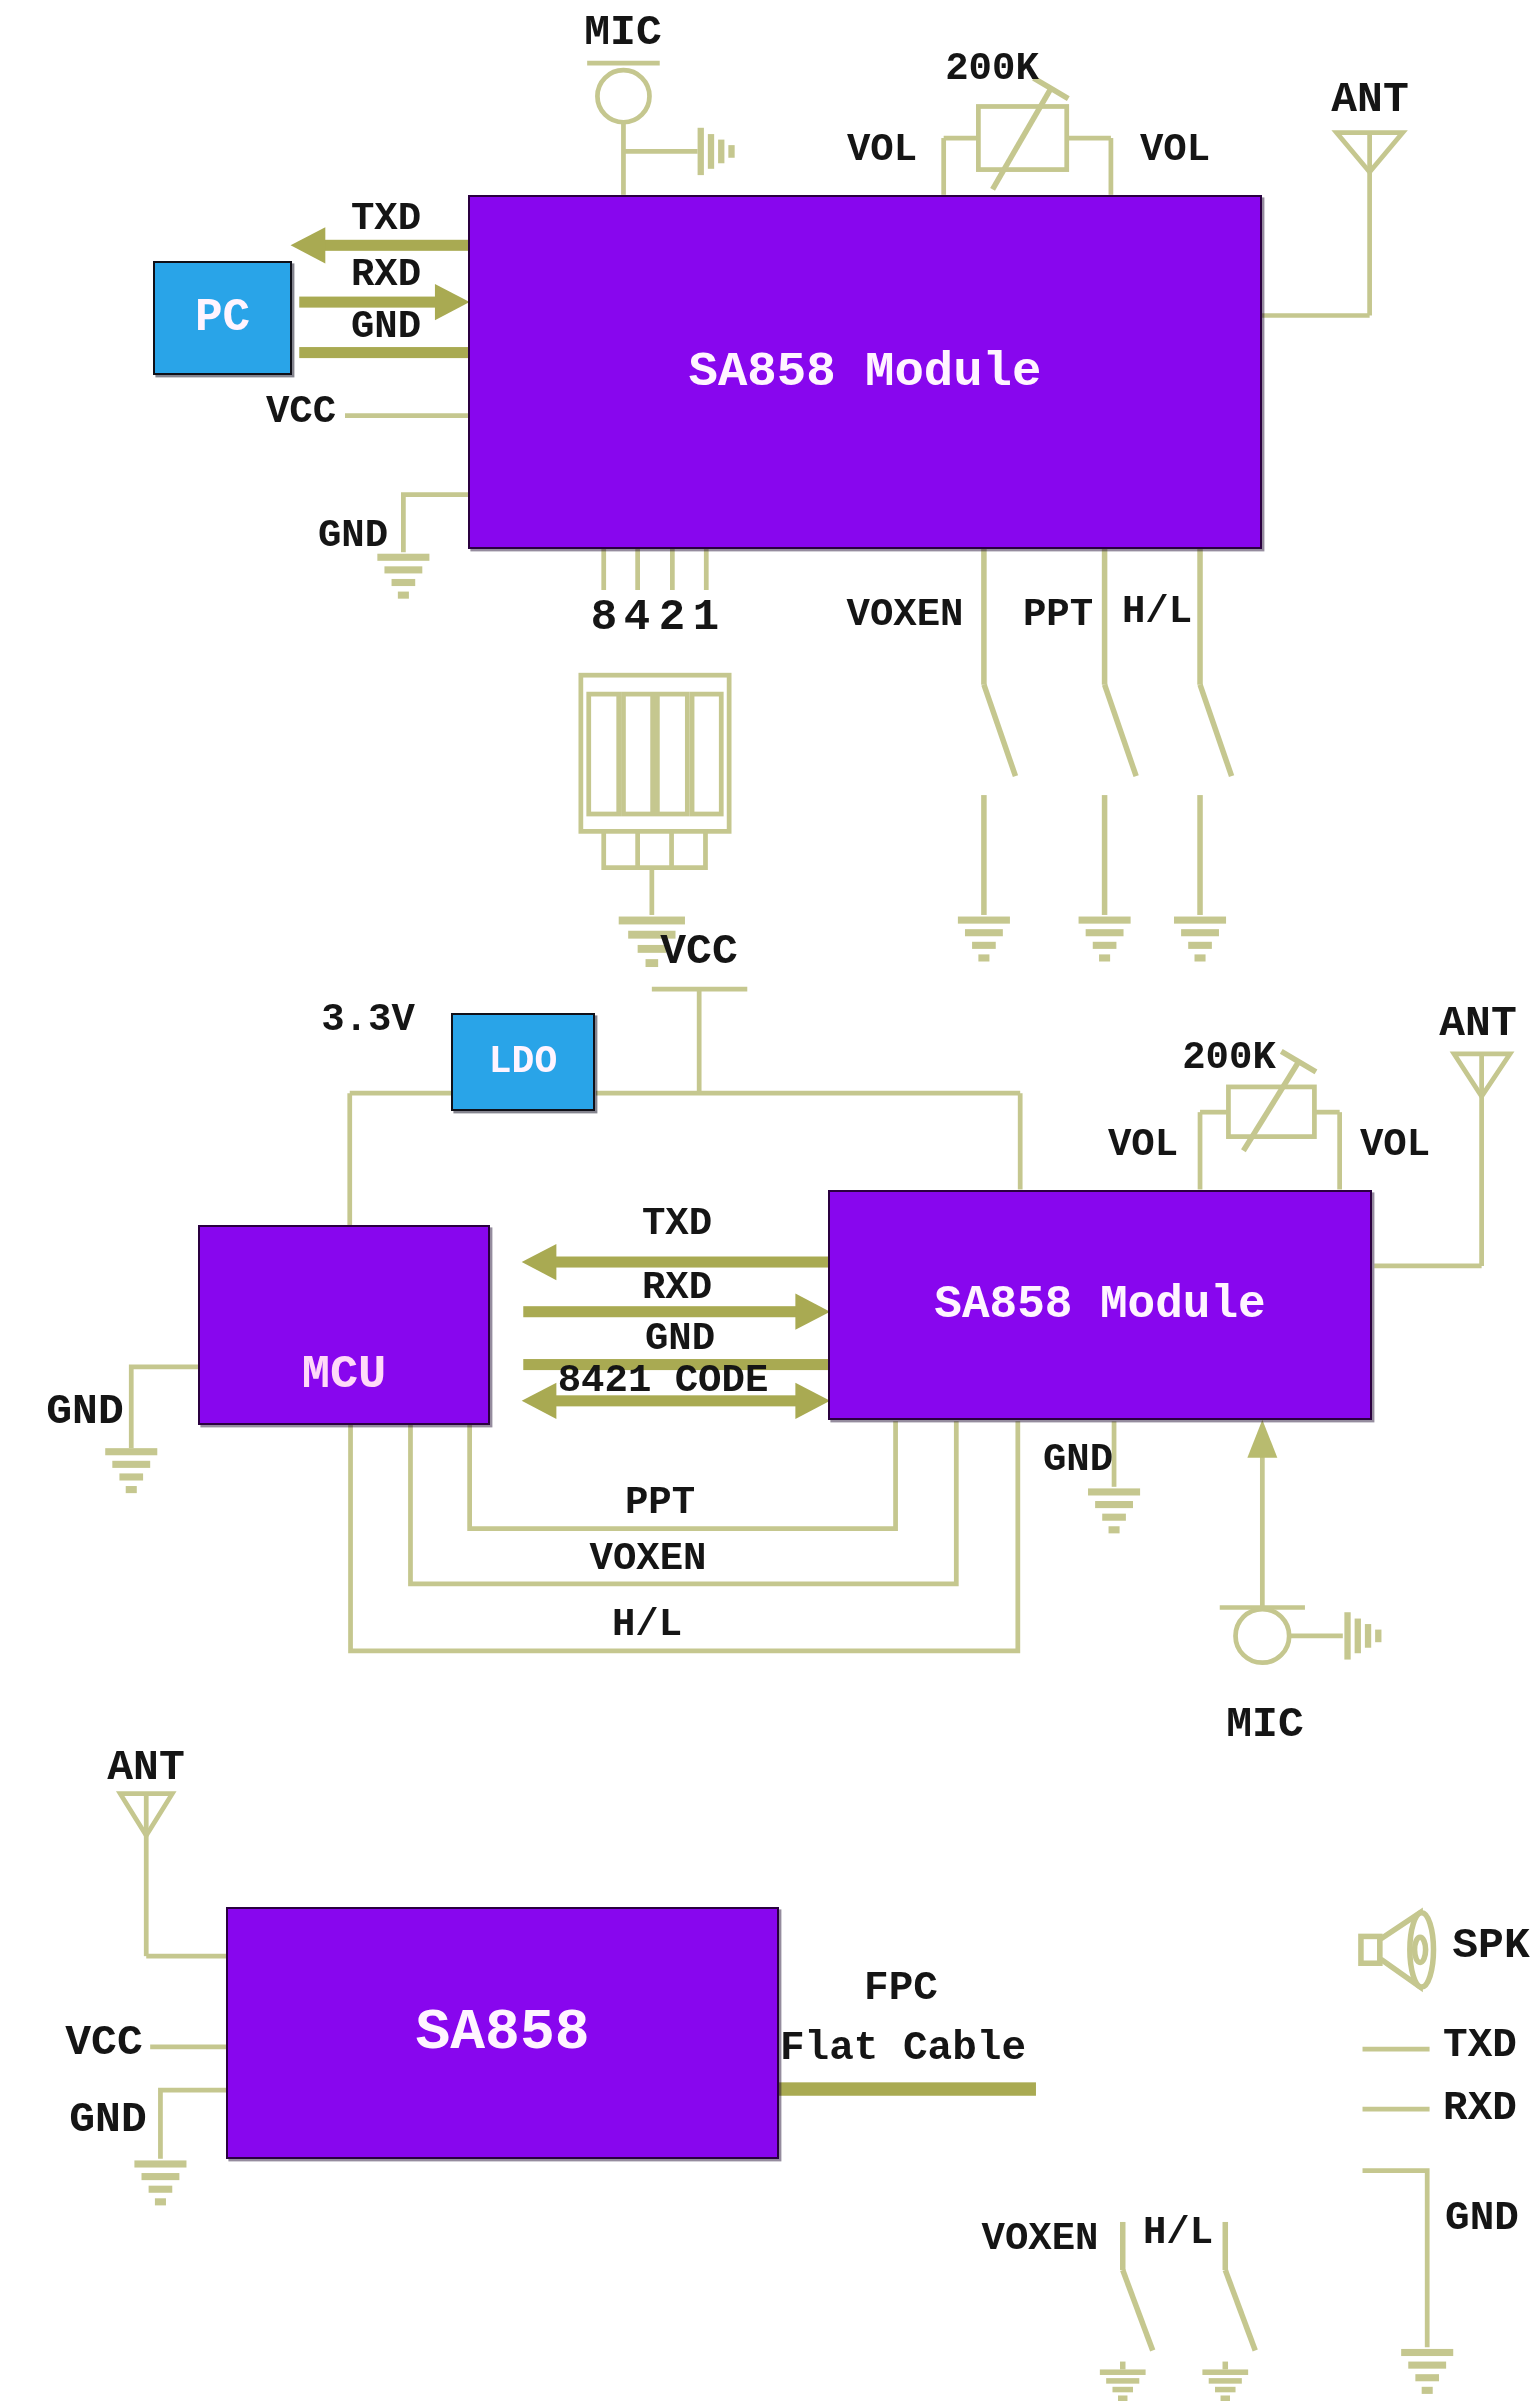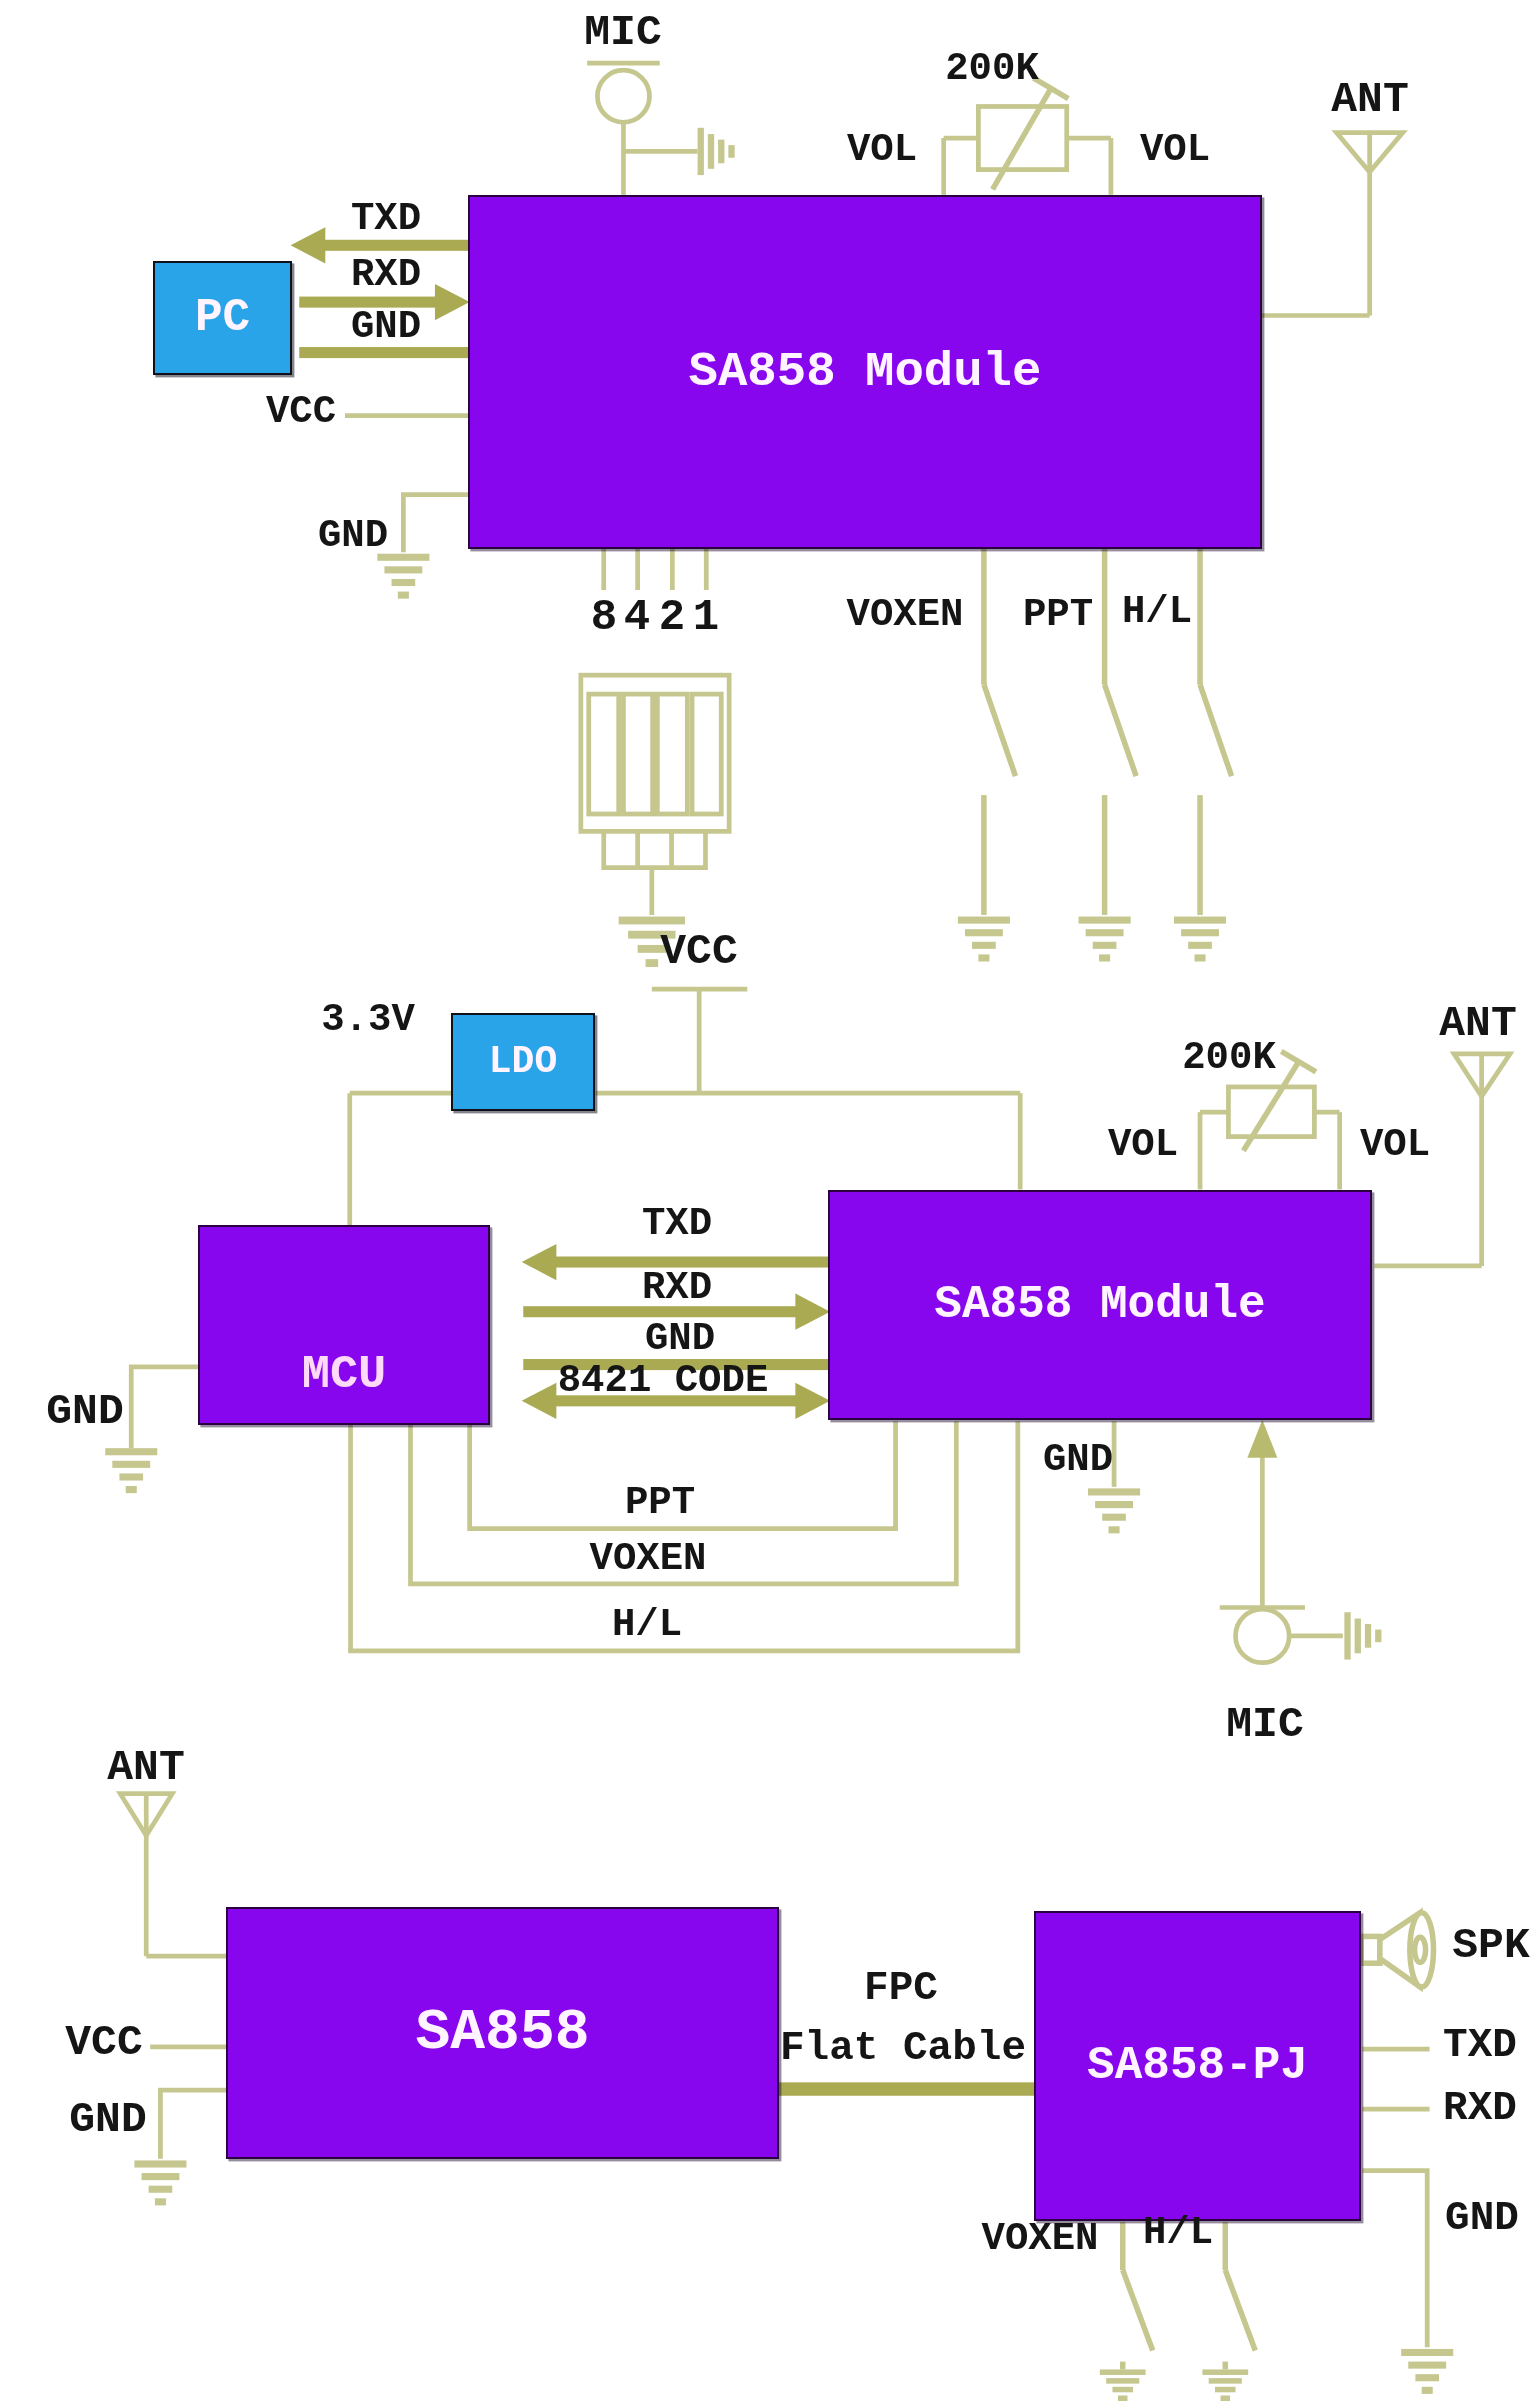--- a/index.html
+++ b/index.html
@@ -286,23 +286,20 @@
 <div class="box purple" style="left:198px;top:1225px;width:292px;height:200px;">
   <span class="mcu-lab" style="font-size:47px;">MCU</span>
 </div>
 <div class="box purple" style="left:828px;top:1190px;width:544px;height:230px;">
   <span style="font-size:46px;">SA858 Module</span>
 </div>
 
 <div class="box purple" style="left:226px;top:1907px;width:553px;height:252px;">
   <span style="font-size:58px;">SA858</span>
 </div>
-<div class="box purple" style="left:1034px;top:1911px;width:327px;height:310px;">
-  <span style="font-size:46px;">SA858-PJ</span>
-</div>
 
 <div class="lbl" style="left:623px;top:32px;font-size:43px;">MIC</div>
 <div class="lbl" style="left:992px;top:69px;font-size:39px;">200K</div>
 <div class="lbl" style="left:882px;top:150px;font-size:39px;">VOL</div>
 <div class="lbl" style="left:1175px;top:150px;font-size:39px;">VOL</div>
 <div class="lbl" style="left:1370px;top:99px;font-size:43px;">ANT</div>
 <div class="lbl" style="left:386px;top:219px;font-size:39px;">TXD</div>
 <div class="lbl" style="left:386px;top:275px;font-size:39px;">RXD</div>
 <div class="lbl" style="left:386px;top:327px;font-size:39px;">GND</div>
 <div class="lbl" style="left:301px;top:412px;font-size:39px;">VCC</div>

